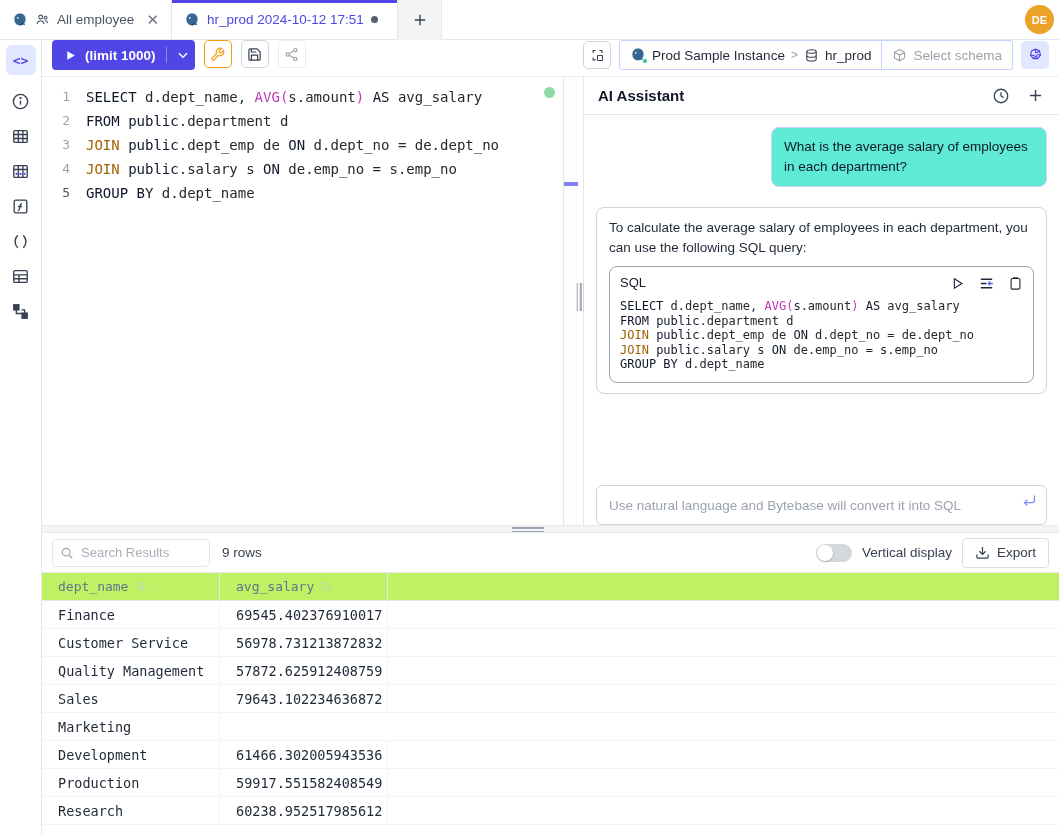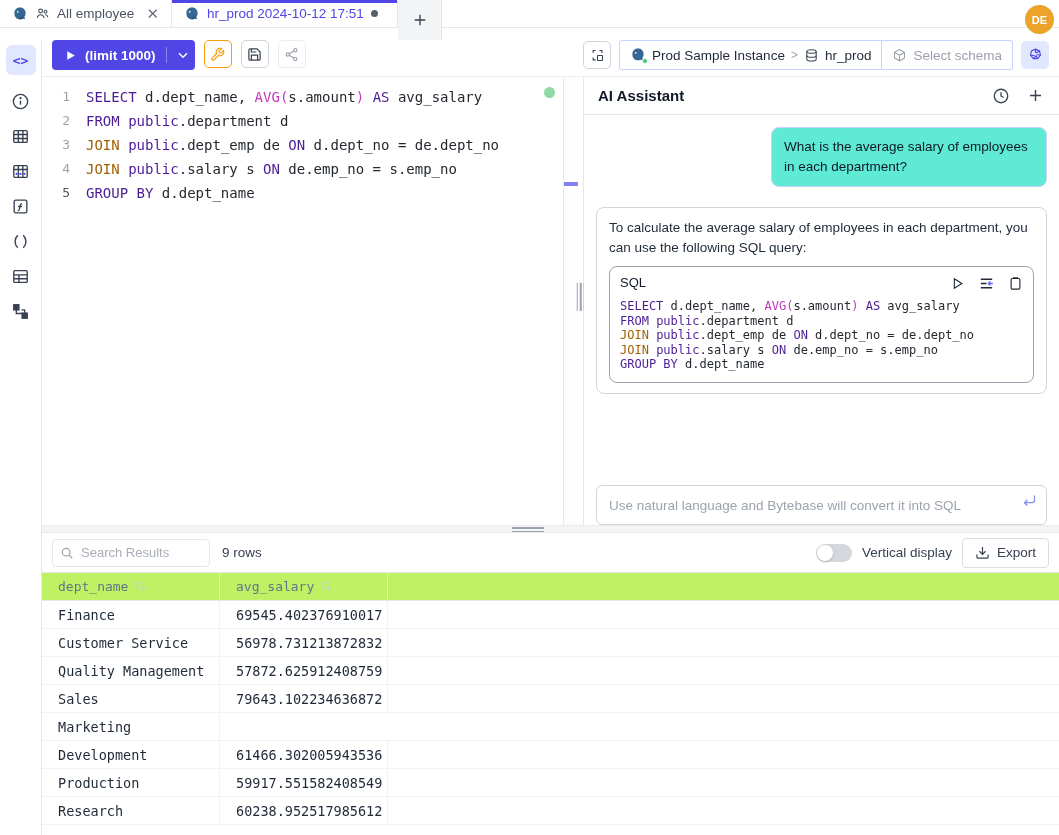--- a/index.html
+++ b/index.html
@@ -1,20 +1,20 @@
 <!DOCTYPE html>
 <html><head>
 <meta charset="utf-8">
 <style>
   * { margin:0; padding:0; box-sizing:border-box; }
   html,body { width:1059px; height:835px; background:#fff; font-family:"Liberation Sans", sans-serif; }
   .app { position:relative; width:1059px; height:835px; overflow:hidden; background:#fff; color:#1f2937; }
 
   
-  .tabbar { position:absolute; left:0; top:0; width:1059px; height:28px; background:#fff; border-bottom:1px solid #e5e7eb; display:flex; align-items:stretch; }
+  .tabbar { position:absolute; left:0; top:0; width:1059px; height:40px; background:#fff; border-bottom:1px solid #e5e7eb; display:flex; align-items:stretch; }
   .tab { display:flex; align-items:center; gap:7px; padding:0 12px; border-right:1px solid #e5e7eb; font-size:13.5px; color:#4b5563; background:#fff; position:relative; cursor:pointer; }
   .tab.t1 { width:172px; }
   .tab.t2 { width:226px; color:#4f46e5; }
   .tab.t2::before { content:""; position:absolute; left:0; top:0; right:0; height:3px; background:#4f46e5; }
   .tab .close { margin-left:auto; font-size:15px; color:#6b7280; line-height:1; }
   .dirty-dot { width:7px; height:7px; border-radius:50%; background:#57606a; flex:0 0 auto; }
   .newtab { width:44px; height:40px; background:#f3f4f6; border-right:1px solid #e5e7eb; display:flex; align-items:center; justify-content:center; color:#374151; cursor:pointer; }
   .avatar { position:absolute; right:5px; top:5px; width:29px; height:29px; border-radius:50%; background:#eba32a; color:#fff; font-size:11px; font-weight:bold; display:flex; align-items:center; justify-content:center; cursor:pointer; }
 
   
@@ -37,21 +37,21 @@
   .conn-box.right { border-radius:0 3px 3px 0; border-left:none; color:#9aa1ac; }
   .conn-sep { color:#9ca3af; font-size:12px; }
   .ai-toggle { width:28px; height:28px; border-radius:5px; background:#e0e7ff; color:#4f46e5; display:flex; align-items:center; justify-content:center; font-size:16px; cursor:pointer; }
 
   
   .editor { position:absolute; left:42px; top:77px; width:521px; height:448px; background:#fff; font-family:"DejaVu Sans Mono", monospace; font-size:14px; padding-top:8px; cursor:text; }
   .code-line { display:flex; height:24px; line-height:24px; }
   .ln { width:44px; text-align:right; padding-right:16px; color:#9ca3af; flex:0 0 auto; font-size:13px; }
   .ln.active { color:#4b5563; }
   .code-text { white-space:pre; }
-  .tk-kw { color:#4c1d95; }
+  .tk-kw { color:#0f172a; }
   .tk-fn { color:#c238b8; }
   .tk-gr { color:#a16207; }
   .tk-pl { color:#24292f; }
   .health-dot { position:absolute; left:544px; top:87px; width:11px; height:11px; border-radius:50%; background:#8ed9a4; }
   .edit-scroll { position:absolute; left:563px; top:77px; width:15px; height:448px; border-left:1px solid #e5e7eb; background:#fdfdfd; cursor:pointer; }
   .edit-scroll .mark { position:absolute; left:0; top:105px; width:100%; height:4px; background:#8183f4; }
   .vsplit { position:absolute; left:578px; top:77px; width:6px; height:448px; background:#fff; border-right:1px solid #e5e7eb; cursor:col-resize; }
   .vsplit .grip { position:absolute; top:206px; left:50%; transform:translateX(-50%); display:flex; gap:2px; }
   .vsplit .grip i { display:block; width:1.5px; height:28px; background:#9ca3af; }
 

